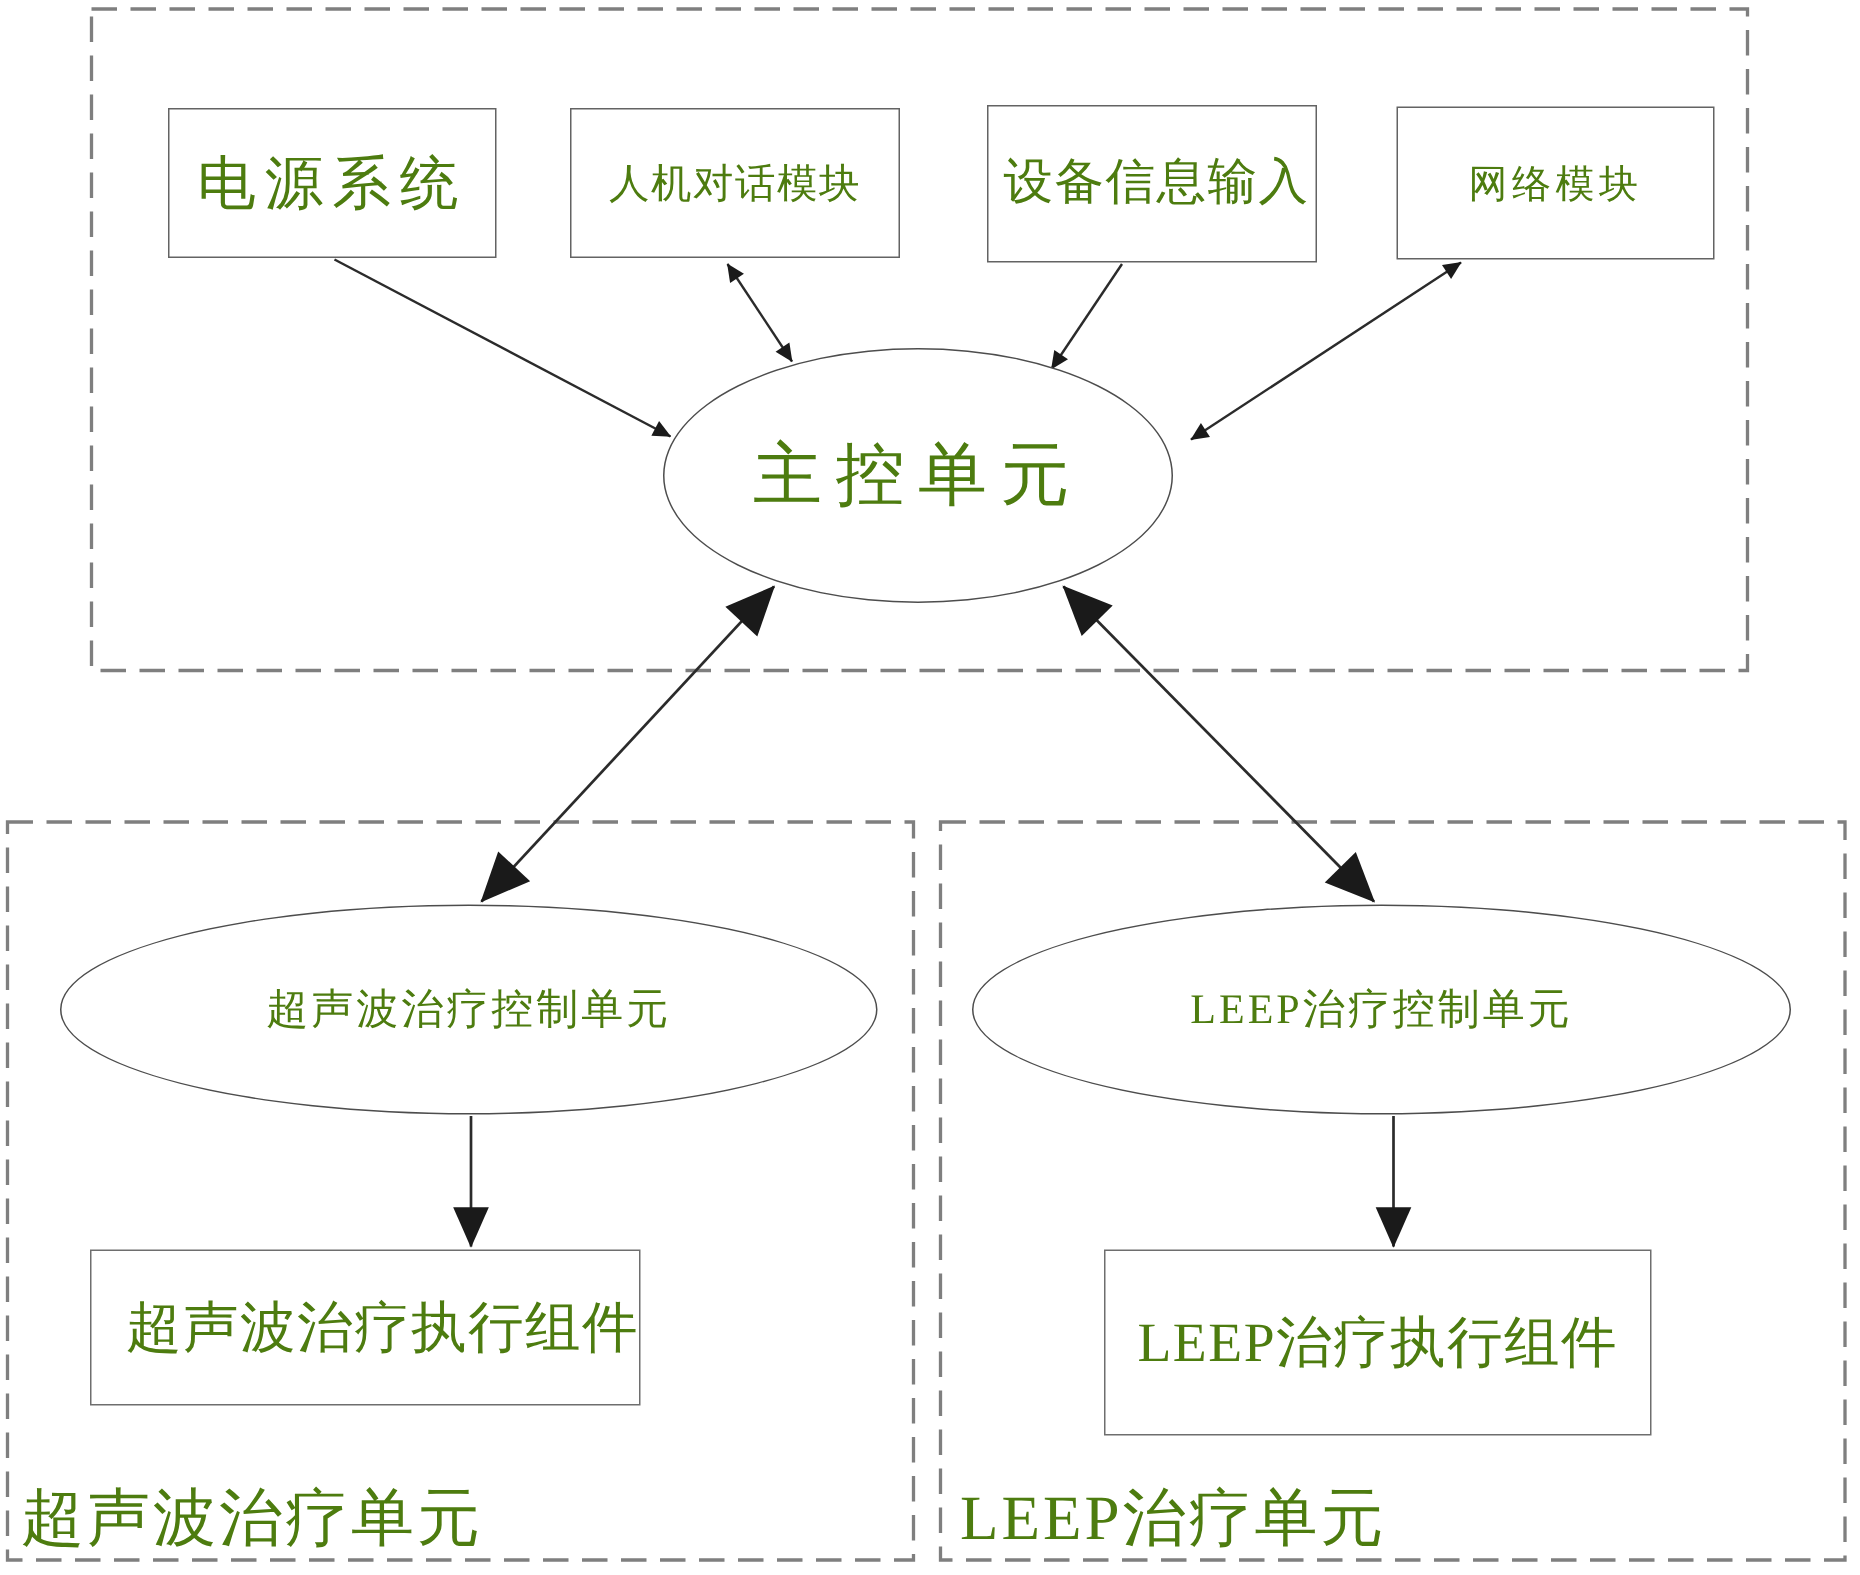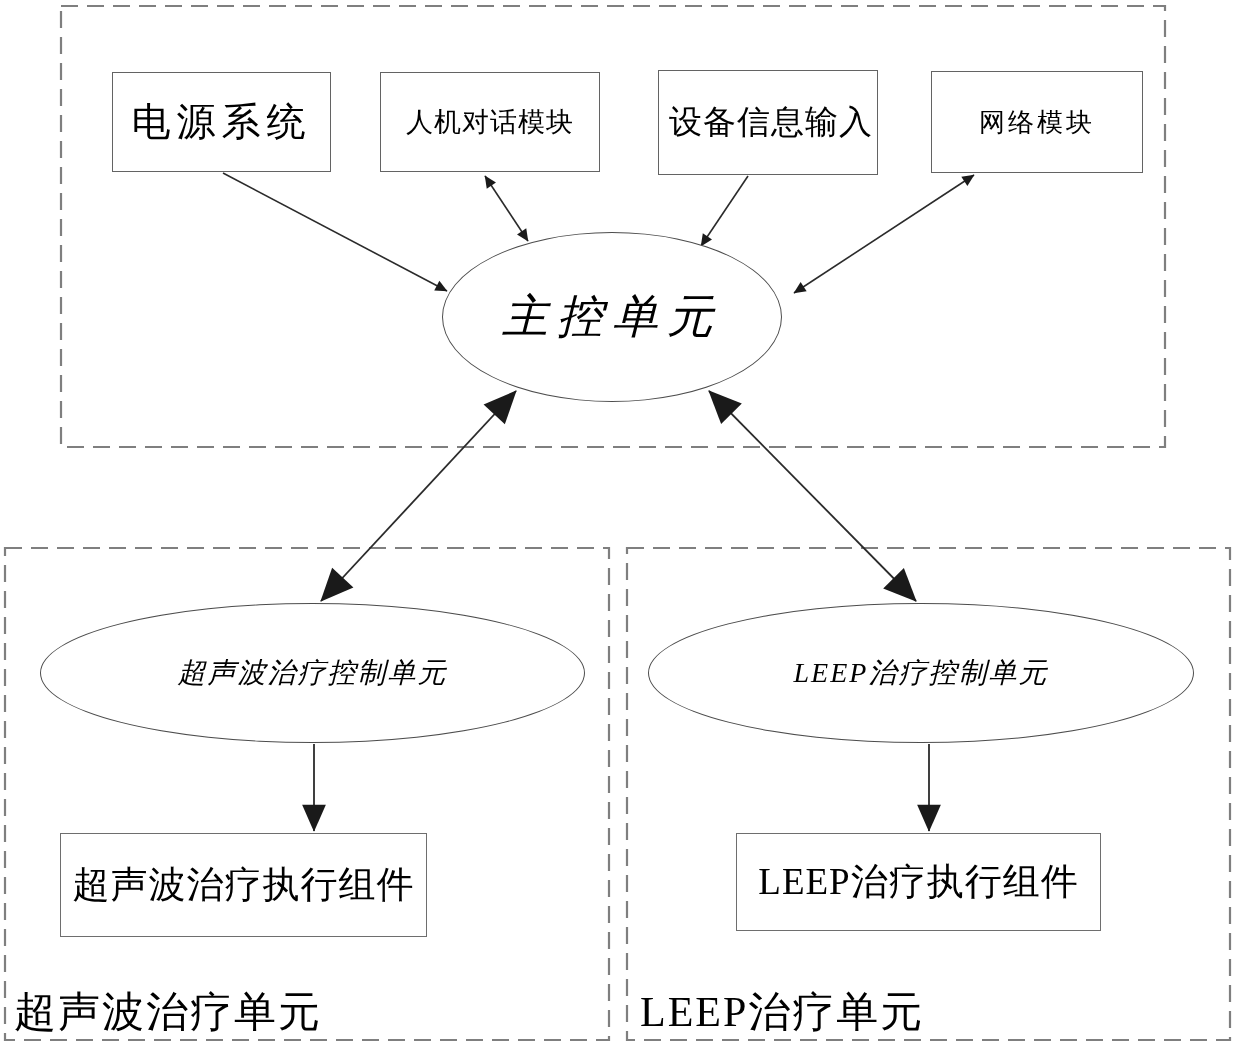--- a/index.html
+++ b/index.html
@@ -1,26 +1,26 @@
 <!DOCTYPE html>
 <html><head>
 <meta charset="utf-8">
 <style>
   html,body{margin:0;padding:0;background:#ffffff;}
   .stage{
     position:relative;width:1240px;height:1050px;background:#ffffff;overflow:hidden;
-    font-family:"Liberation Serif","DejaVu Serif",serif;color:#000000;
+    font-family:"Liberation Serif","DejaVu Serif",serif;color:#4d7c0f;
   }
   .lines{position:absolute;left:0;top:0;width:1240px;height:1050px;}
   .node{
     position:absolute;box-sizing:border-box;background:#ffffff;
     display:flex;align-items:center;justify-content:center;text-align:center;
   }
   .modbox{border:1.6px solid #636363;}
-  .ellipse{border:1.6px solid #4d4d4d;border-radius:50%;font-style:italic;}
+  .ellipse{border:1.6px solid #4d4d4d;border-radius:50%;}
   .actbox{border:1.6px solid #6e6e6e;}
   .corner-label{position:absolute;white-space:nowrap;}
   .t-power{font-size:39px;letter-spacing:6px;}
   .t-hmi{font-size:27px;letter-spacing:1px;}
   .t-devinfo{font-size:33px;line-height:49px;letter-spacing:1px;text-align:left;}
   .t-network{font-size:26px;letter-spacing:3px;}
   .t-main{font-size:46px;letter-spacing:9px;}
   .t-control{font-size:28px;letter-spacing:2px;}
   .t-act{font-size:37px;letter-spacing:1px;}
   .t-group-top{font-size:45px;letter-spacing:4px;}
@@ -78,29 +78,29 @@
   </div>
 
   <div class="node ellipse t-main" style="left:442px;top:232px;width:340px;height:170px;">
     <span>主控单元</span>
   </div>
 
   <div class="node ellipse t-control" style="left:40px;top:603px;width:545px;height:140px;">
     <span>超声波治疗控制单元</span>
   </div>
 
-  <div class="node actbox t-act" style="left:60px;top:833px;width:367px;height:104px;">
+  <div class="node actbox t-act" style="left:60px;top:833px;width:367px;height:104px;justify-content:flex-end;">
     <span>超声波治疗执行组件</span>
   </div>
 
   <div class="node ellipse t-control" style="left:648px;top:603px;width:546px;height:140px;">
     <span>LEEP治疗控制单元</span>
   </div>
 
-  <div class="node actbox t-act" style="left:736px;top:833px;width:365px;height:98px;">
+  <div class="node actbox t-act" style="left:736px;top:833px;width:365px;height:124px;">
     <span>LEEP治疗执行组件</span>
   </div>
 
 
   <div class="corner-label t-group-bottom" style="left:14px;top:984px;text-align:center;">超声波治疗单元</div>
 
   <div class="corner-label t-group-bottom" style="left:640px;top:984px;">LEEP治疗单元</div>
 
 </div>
 

